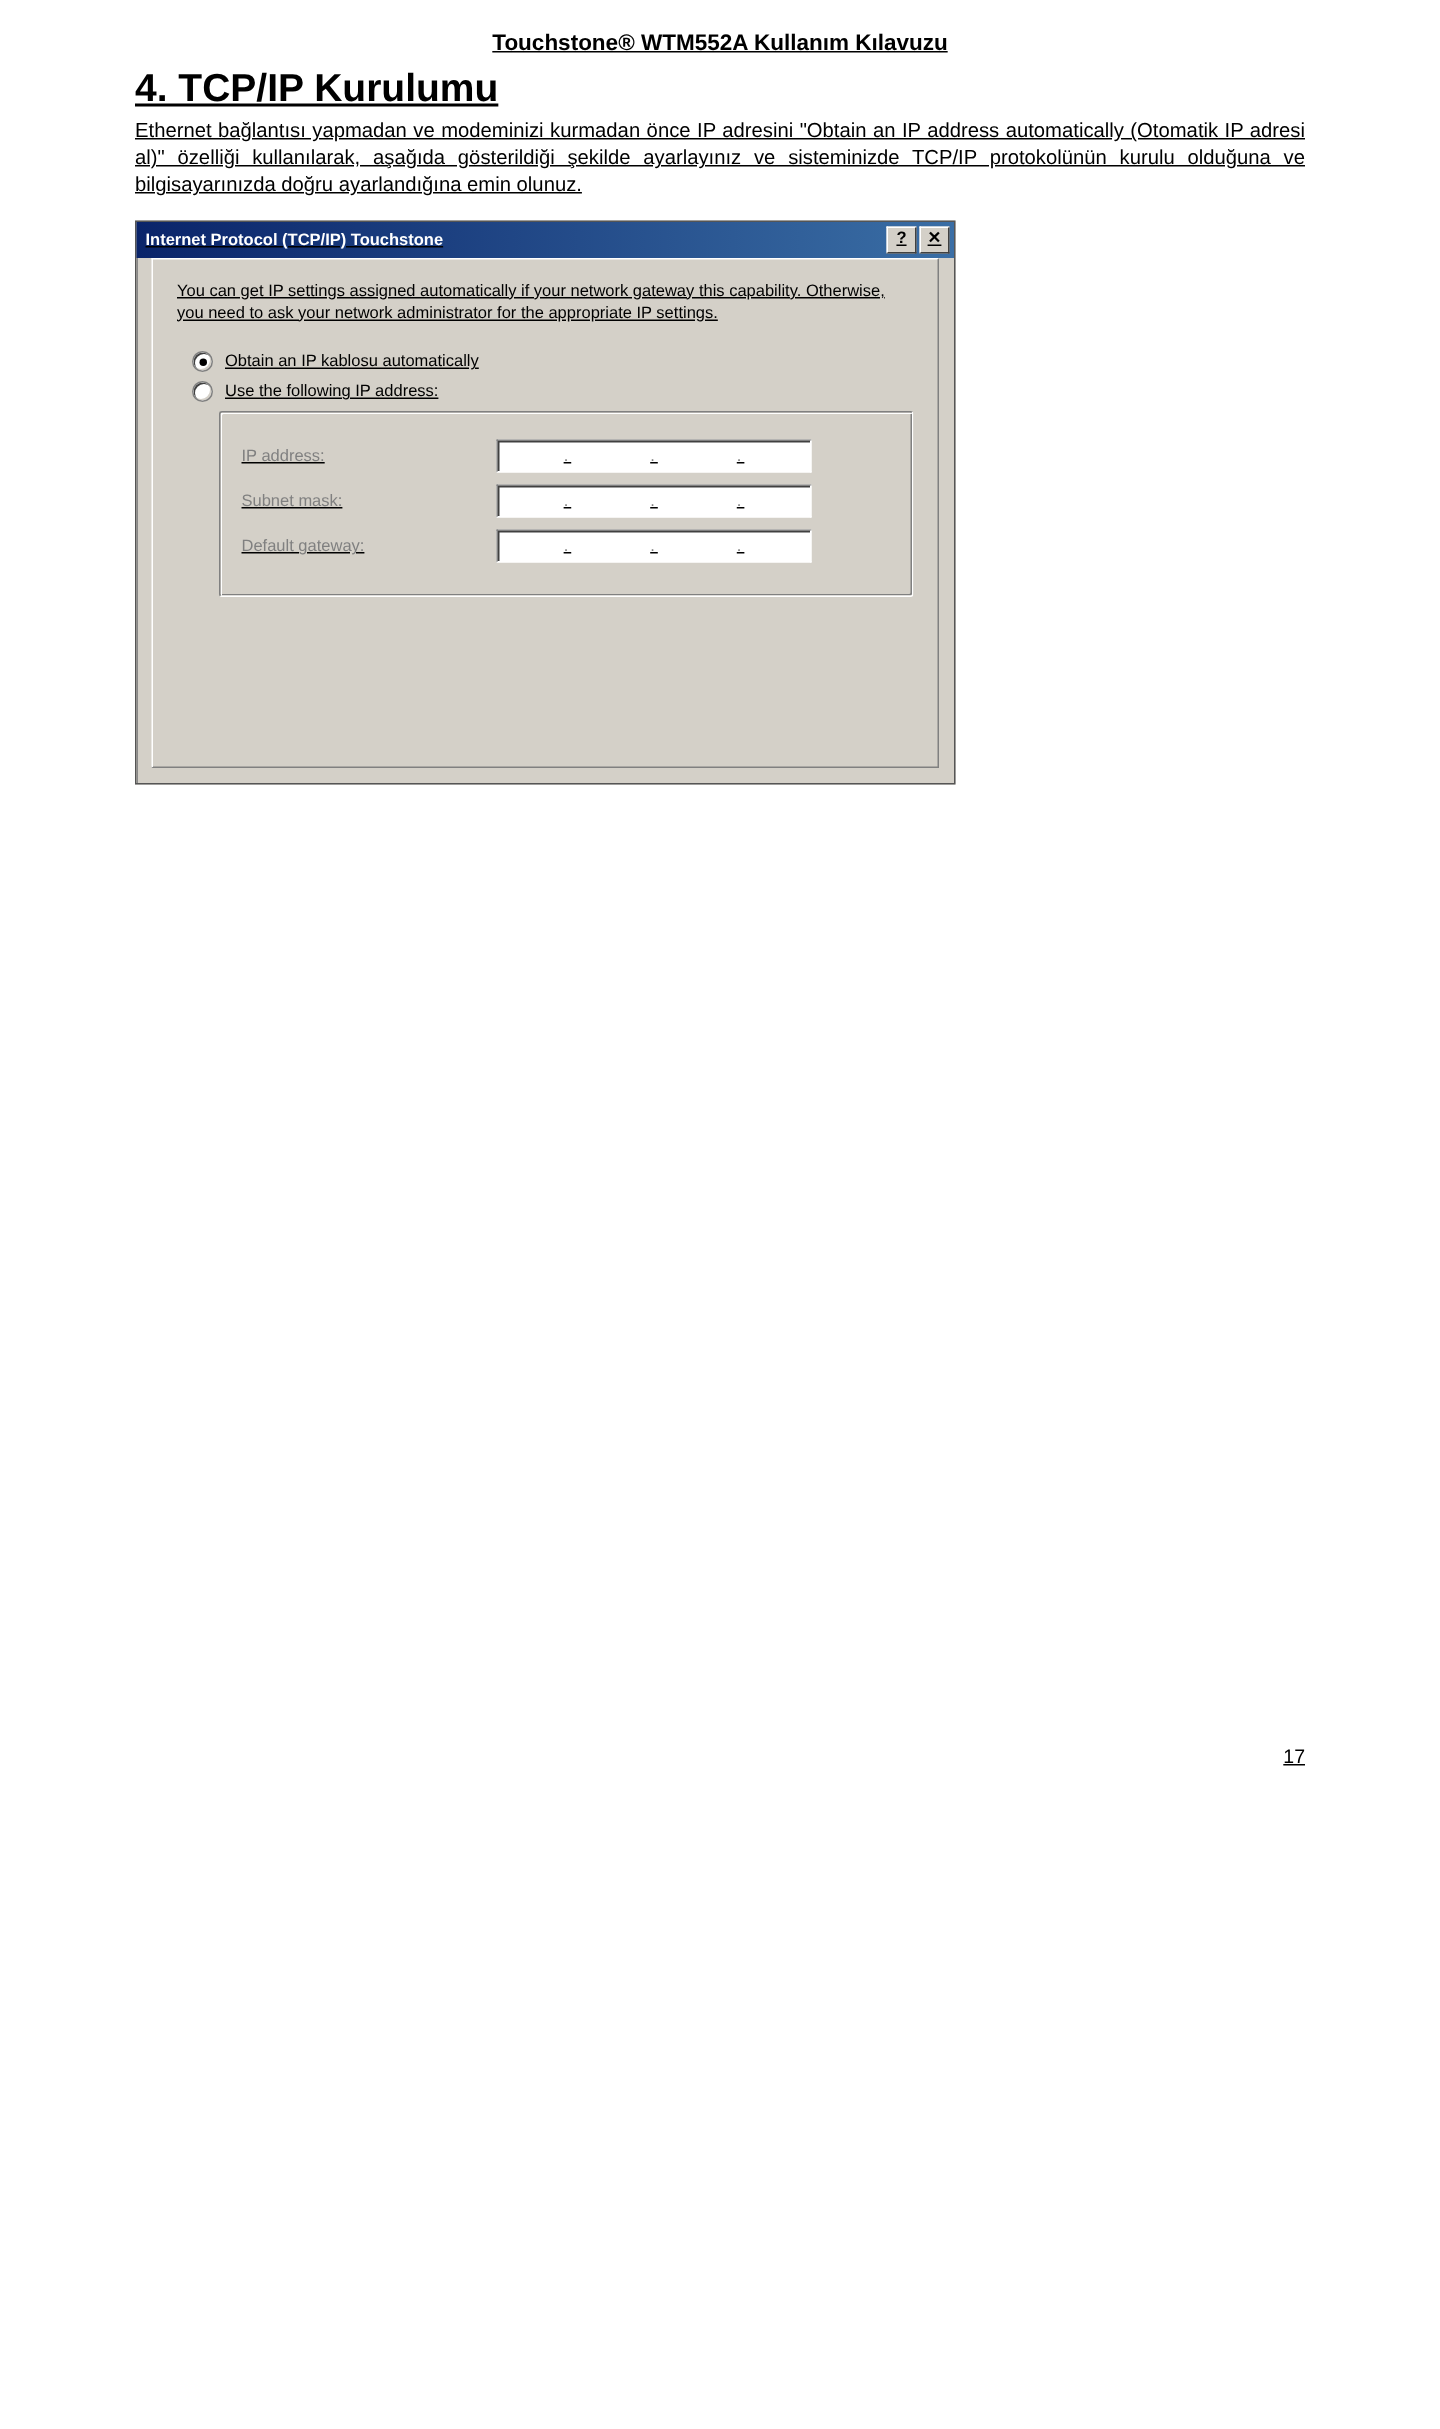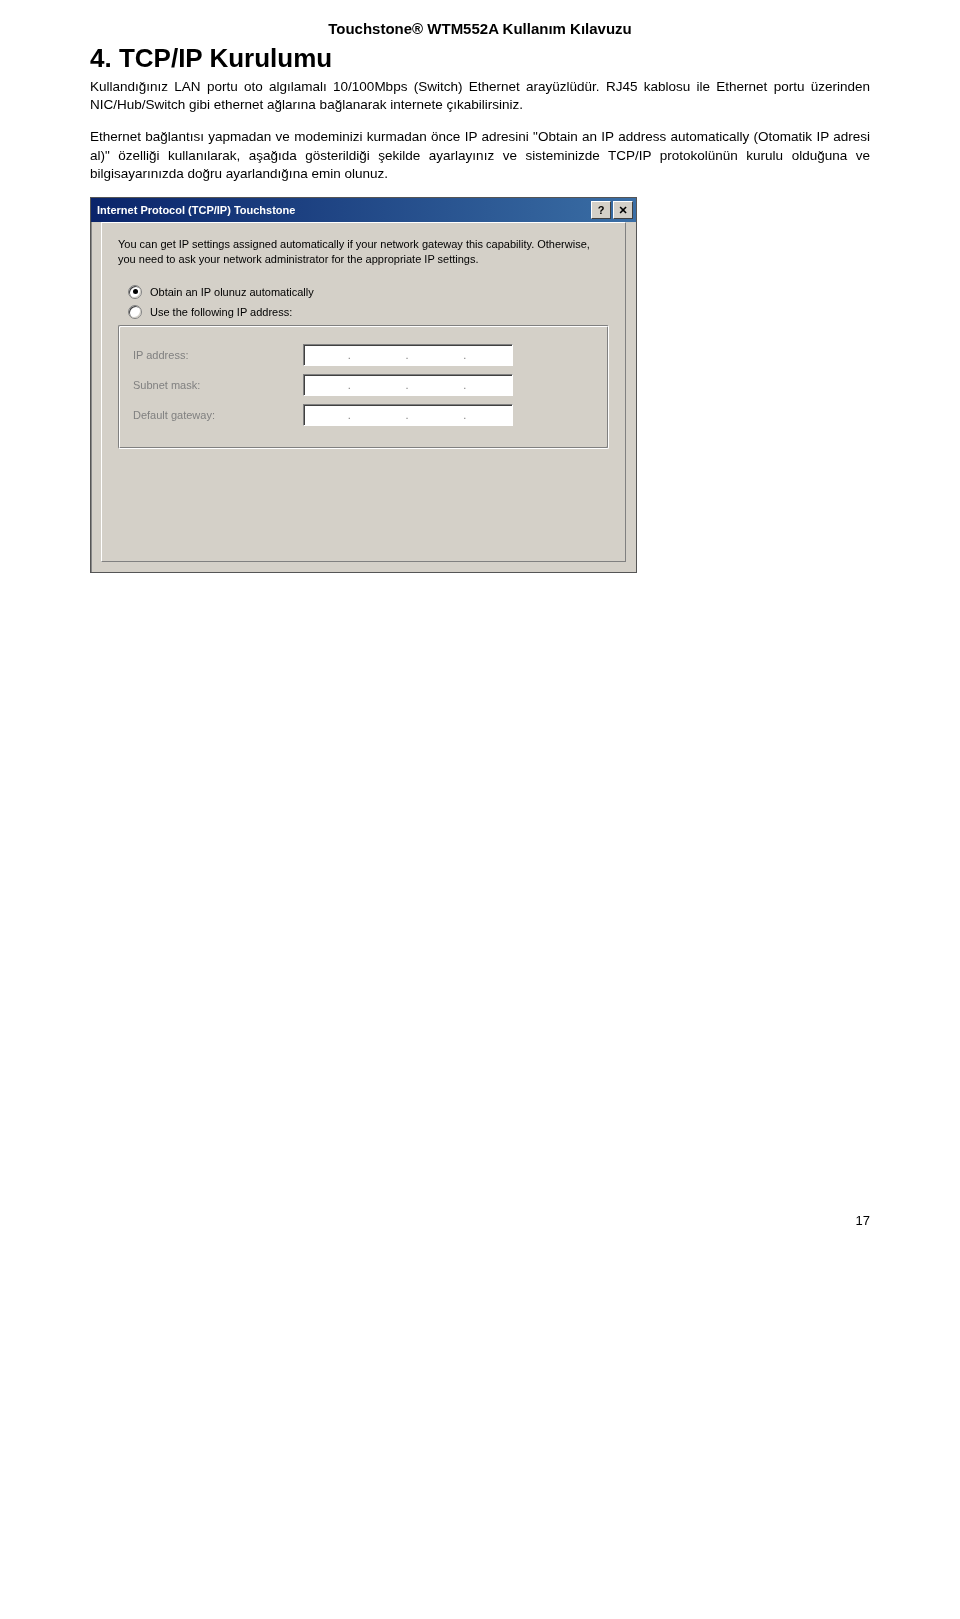--- a/index.html
+++ b/index.html
@@ -6,20 +6,21 @@
     margin: 0;
     padding: 0;
     background: #fff;
     font-family: Verdana, Geneva, sans-serif;
     width: 960px;
   }
   .page {
     width: 960px;
     padding: 20px 90px 40px 90px;
     box-sizing: border-box;
+    text-decoration: underline;
   }
   .doc-header {
     text-align: center;
     font-weight: bold;
     font-size: 15px;
     margin-bottom: 6px;
   }
   .section-heading {
     font-size: 26px;
     font-weight: bold;
@@ -122,20 +123,21 @@
   .fieldgroup {
     border: 1px solid #808080;
     border-top-color: #808080;
     border-left-color: #808080;
     border-right-color: #fff;
     border-bottom-color: #fff;
     box-shadow: inset 1px 1px 0 #fff, inset -1px -1px 0 #808080;
     border-radius: 2px;
     padding: 10px 14px 14px 14px;
     margin-top: 4px;
+    margin-left: 28px;
   }
   .field-row {
     display: flex;
     align-items: center;
     margin: 8px 0;
   }
   .field-label {
     width: 170px;
     color: #808080;
     font-size: 11px;
@@ -167,42 +169,41 @@
 </style>
 </head>
 <body>
 
 <div class="page">
 
   <div class="doc-header">Touchstone® WTM552A Kullanım Kılavuzu</div>
 
   <h1 class="section-heading">4.  TCP/IP Kurulumu</h1>
 
-  <p class="body-text">Kullandığınız LAN portu oto algılamalı 10/100Mbps (Switch) Ethernet arayüzlüdür. RJ45 kablosu ile Ethernet portu üzerinden NIC/Hub/Switch gibi ethernet ağlarına bağlanarak internete çıkabilirsiniz.</p>
 
   <p class="body-text">Ethernet bağlantısı yapmadan ve modeminizi kurmadan önce IP adresini "Obtain an IP address automatically (Otomatik IP adresi al)" özelliği kullanılarak, aşağıda gösterildiği şekilde ayarlayınız ve sisteminizde TCP/IP protokolünün kurulu olduğuna ve bilgisayarınızda doğru ayarlandığına emin olunuz.</p>
 
   <div class="dialog">
     <div class="titlebar">
       <span class="title-text">Internet Protocol (TCP/IP) Touchstone</span>
       <span class="controls">
         <span class="title-btn">?</span>
         <span class="title-btn">✕</span>
       </span>
     </div>
 
 
     <div class="tab-panel">
       <div class="desc">You can get IP settings assigned automatically if your network gateway this capability. Otherwise, you need to ask your network administrator for the appropriate IP settings.</div>
 
       <div class="radio-row">
         <span class="radio">
             <span class="dot"></span>
           </span>
-        <span>Obtain an IP olunuz automatically</span>
+        <span>Obtain an IP kablosu automatically</span>
       </div>
 
       <div class="radio-row">
         <span class="radio"></span>
         <span>Use the following IP address:</span>
       </div>
 
       <div class="fieldgroup">
         <div class="field-row">
           <span class="field-label">IP address:</span>

